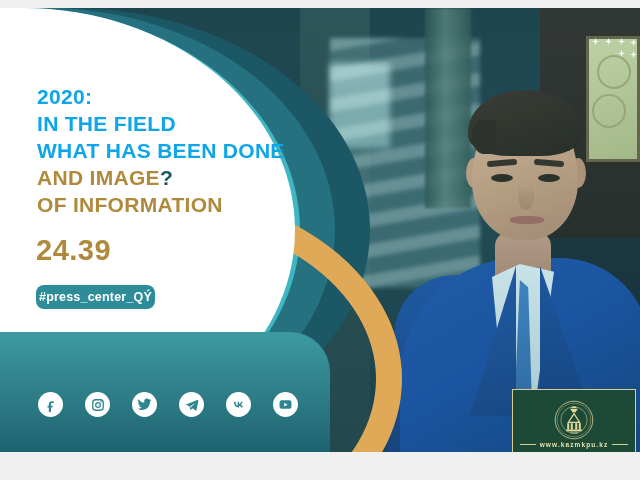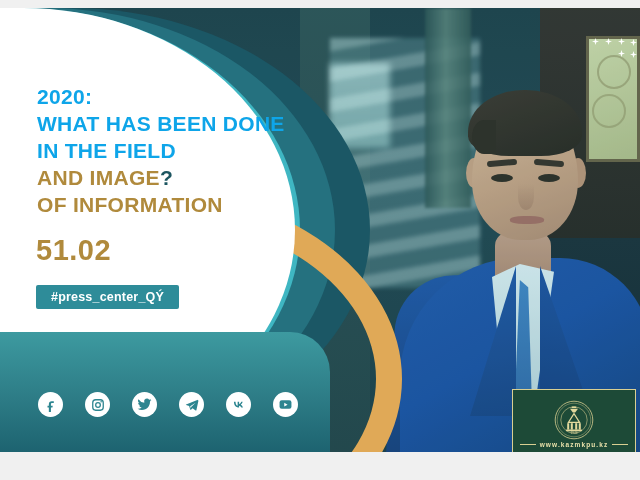--- a/index.html
+++ b/index.html
@@ -116,22 +116,22 @@
   .headline{position:absolute;left:37px;top:76px;width:300px;
      font-size:21px;font-weight:bold;line-height:1.28;letter-spacing:.3px;}
   .l-teal{color:#0ea5e9;display:block;}
   .l-gold{color:#b08a3c;display:block;}
   .qm{color:#1c5560;}
 
   .date{position:absolute;left:36px;top:226px;
      font-size:29px;font-weight:bold;color:#b08a3c;letter-spacing:.5px;}
 
   .pill{position:absolute;left:36px;top:277px;height:24px;
-     background:#2e8c99;border-radius:2px;
-     display:flex;align-items:center;padding:0 15px;
+     background:#2e8c99;border-radius:8px;
+     display:flex;align-items:center;padding:0 3px;
      color:#fff;font-size:12.5px;font-weight:bold;letter-spacing:.2px;}
 
   
   .social{position:absolute;left:38px;top:384px;display:flex;gap:22px;}
   .sicon{width:25px;height:25px;border-radius:50%;background:#fff;
      display:flex;align-items:center;justify-content:center;
      color:#2d8590;flex-shrink:0;}
   .sicon svg{display:block;}
 
   
@@ -200,27 +200,27 @@
 
   <div class="band band-dark"></div>
   <div class="band band-mid"></div>
   <div class="band band-cyan"></div>
   <div class="gold-swoosh"></div>
   <div class="band band-white"></div>
   <div class="lower-teal"></div>
 
   <div class="headline">
     <span class="l-teal">2020:</span>
+    <span class="l-teal">IN THE FIELD</span>
     <span class="l-teal">WHAT HAS BEEN DONE</span>
-    <span class="l-teal">IN THE FIELD</span>
     <span class="l-gold"><span>AND IMAGE</span><span class="qm">?</span></span>
     <span class="l-gold">OF INFORMATION</span>
   </div>
 
-  <div class="date">51.02</div>
+  <div class="date">24.39</div>
 
   <div class="pill">
     <span>#press_center_QÝ</span>
   </div>
 
   <div class="social">
     <div class="sicon">
       <span>
         <svg width="14" height="14" viewBox="0 0 24 24" fill="currentColor">
             <path d="M14.5 8.5h2.3V5.6c-.4-.05-1.8-.17-3.4-.17-3.4 0-5.1 2.1-5.1 5.3v2.4H6v3.3h2.3V24h3.6v-7.6h2.6l.45-3.3h-3.05v-2.1c0-1.4.4-2.5 1.6-2.5z"></path>

